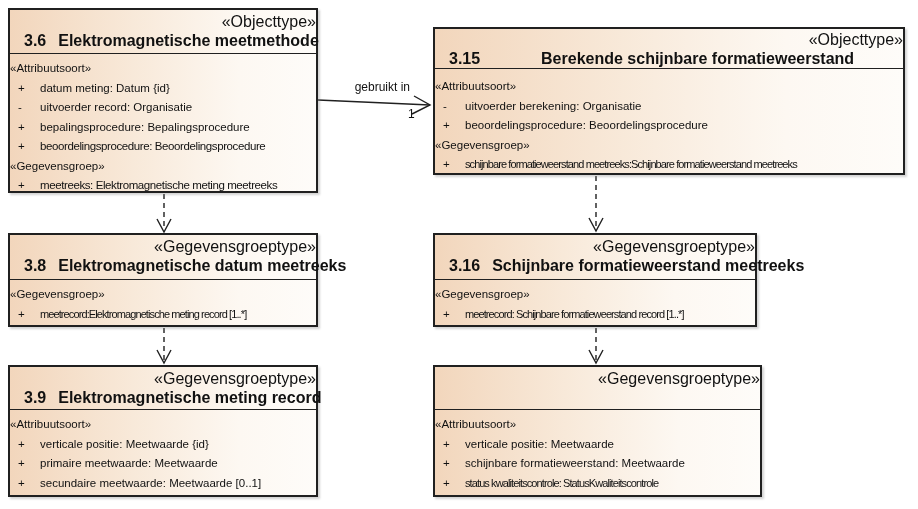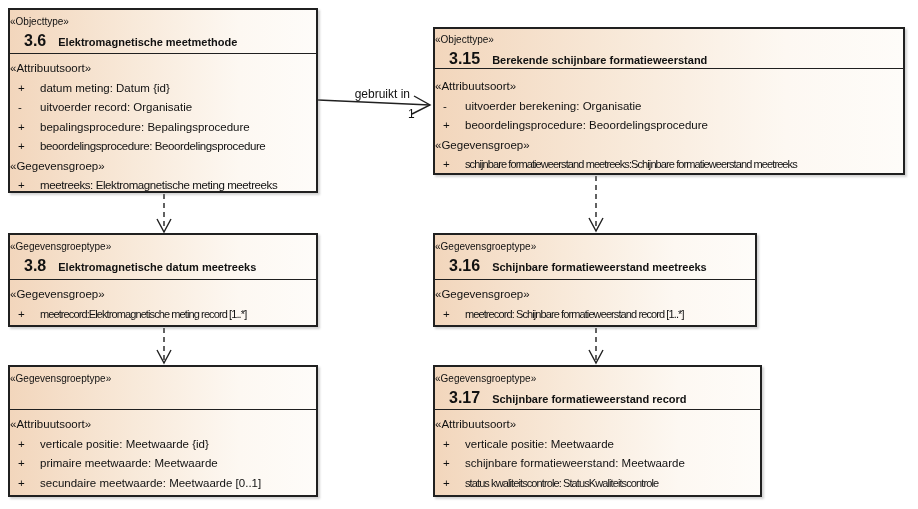--- a/index.html
+++ b/index.html
@@ -16,54 +16,54 @@
     border:2px solid #202020;
     background:linear-gradient(90deg,#f2d6bc 0%,#f8e9d9 40%,#fdf8f2 75%,#fefcf9 100%);
     box-shadow:2px 2px 2px rgba(130,130,130,0.35);
   }
   .box-header {
     box-sizing:border-box;
     border-bottom:1.5px solid #202020;
     padding-top:4px;
   }
   .stereotype {
-    text-align:left;
-    font-size:10px;
+    text-align:right;
+    font-size:16px;
     line-height:15px;
   }
   .title-line { display:flex; margin-top:3px; align-items:baseline; }
   .box-id {
     font-weight:700; font-size:16px;
     padding-left:14px; padding-right:12px;
     white-space:nowrap; flex:none;
   }
   .box-name {
-    flex:1; 
-    font-weight:700; font-size:11px;
+    flex:1; text-align:center;
+    font-weight:700; font-size:16px;
     white-space:nowrap;
     padding-right:0;
   }
   .box-body { padding-top:5px; }
   .attr-row {
     line-height:19.5px;
     font-size:11.5px;
     white-space:nowrap;
     display:flex;
   }
   .attr-row.stereo { display:block; }
   .prefix { flex:none; width:22px; padding-left:8px; }
   .attr-text { flex:none; }
   .fit1 .attr-text { letter-spacing:-0.4px; }
   .fit2 .attr-text { letter-spacing:-0.9px; font-size:11px;text-align:center; }
   .conn-label {
     position:absolute;
     font-size:12px;
     line-height:14px;
   }
-  #lbl-assoc { left:316px; top:87px; width:94px; text-align:right; }
+  #lbl-assoc { left:316px; top:80px; width:94px; text-align:right; }
   #lbl-mult  { left:408px; top:107px; }
   #connector-layer {
     position:absolute; left:0; top:0;
     pointer-events:none;
   }
 </style>
 </head>
 <body>
 
 <svg id="connector-layer" width="918" height="509" viewBox="0 0 918 509">
@@ -187,20 +187,24 @@
       <div class="attr-row fit2">
         <span class="prefix">+</span>
         <span class="attr-text">meetrecord: Schijnbare formatieweerstand record [1..*]</span>
       </div>
     </div>
 </div>
 
 <div class="uml-box" style="left:8px;top:365px;width:310px;height:132px;">
   <div class="box-header" style="height:43px;">
     <div class="stereotype">«Gegevensgroeptype»</div>
+    <div class="title-line">
+      <span class="box-id">3.9</span>
+      <span class="box-name">Elektromagnetische meting record</span>
+    </div>
   </div>
   <div class="box-body">
       <div class="attr-row stereo">«Attribuutsoort»</div>
       <div class="attr-row">
         <span class="prefix">+</span>
         <span class="attr-text">verticale positie: Meetwaarde {id}</span>
       </div>
       <div class="attr-row">
         <span class="prefix">+</span>
         <span class="attr-text">primaire meetwaarde: Meetwaarde</span>
@@ -208,24 +212,20 @@
       <div class="attr-row">
         <span class="prefix">+</span>
         <span class="attr-text">secundaire meetwaarde: Meetwaarde [0..1]</span>
       </div>
     </div>
 </div>
 
 <div class="uml-box" style="left:433px;top:365px;width:329px;height:132px;">
   <div class="box-header" style="height:43px;">
     <div class="stereotype">«Gegevensgroeptype»</div>
-    <div class="title-line">
-      <span class="box-id">3.17</span>
-      <span class="box-name">Schijnbare formatieweerstand record</span>
-    </div>
   </div>
   <div class="box-body">
       <div class="attr-row stereo">«Attribuutsoort»</div>
       <div class="attr-row">
         <span class="prefix">+</span>
         <span class="attr-text">verticale positie: Meetwaarde</span>
       </div>
       <div class="attr-row">
         <span class="prefix">+</span>
         <span class="attr-text">schijnbare formatieweerstand: Meetwaarde</span>

